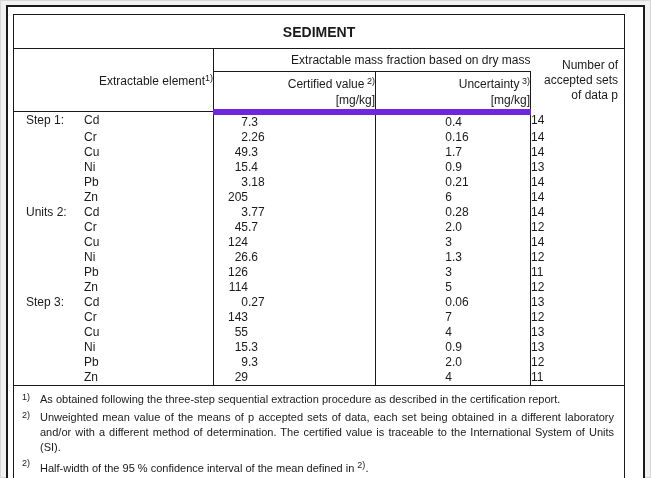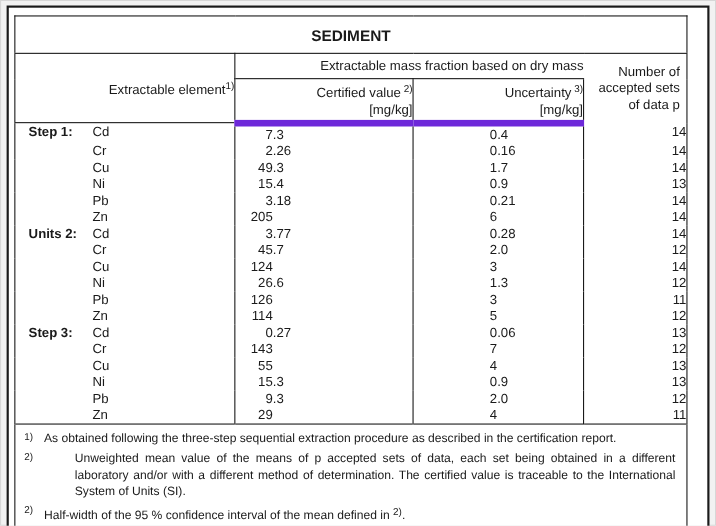--- a/index.html
+++ b/index.html
@@ -53,43 +53,43 @@
   tr.head2 { height: 40px; }
   th.group-head { border-bottom: 1px solid #1a1a1a; }
   th.sub-head { border-bottom: 6px solid #6d28d9; border-right: 1px solid #1a1a1a; line-height: 16px; }
   th.sets-head { line-height: 15px; padding: 0 6px; }
   th.element-head { border-bottom: 1px solid #1a1a1a; }
   sup.fnref { font-size: 9px; vertical-align: 4px; }
   tbody td { height: 15px; line-height: 15px; }
   tbody tr:last-child td { height: 16px; }
   td.element-cell { display: table-cell; }
   .elcell-inner { display: flex; padding-left: 12px; }
-  .step-label { font-weight: bold; width: 58px; flex: 0 0 58px; }
+  .step-label { font-weight: normal; width: 58px; flex: 0 0 58px; }
   .element-symbol { flex: 1; }
   td.num-cell .ip { display: inline-block; text-align: right; }
   td.cert-cell .ip { width: 34px; }
   td.unc-cell .ip { width: 8px; margin-left: 68px; }
   .fp { display: inline; }
-  td.sets-cell { text-align: right; }
+  td.sets-cell { text-align: left; }
   tfoot td {
     border-top: 1px solid #1a1a1a;
     padding: 6px 10px 8px 6px;
     vertical-align: top;
   }
   .fn { display: flex; font-size: 11px; line-height: 15px; margin-bottom: 3px; }
   .fn:last-child { margin-bottom: 0; }
   .fn-marker {
     flex: 0 0 20px;
     font-size: 9px;
     position: relative;
     top: -2px;
     padding-left: 2px;
   }
   .fn-text { flex: 1; }
-  .fn-text.justify { text-align: justify; margin-left: 28px; }
+  .fn-text.justify { text-align: justify; }
   .fn-sup { font-size: 9px; vertical-align: 4px; }
 </style>
 </head>
 <body>
 
 <div class="frame">
   <table class="cert">
     <colgroup>
       <col class="c1">
         <col class="c2">

